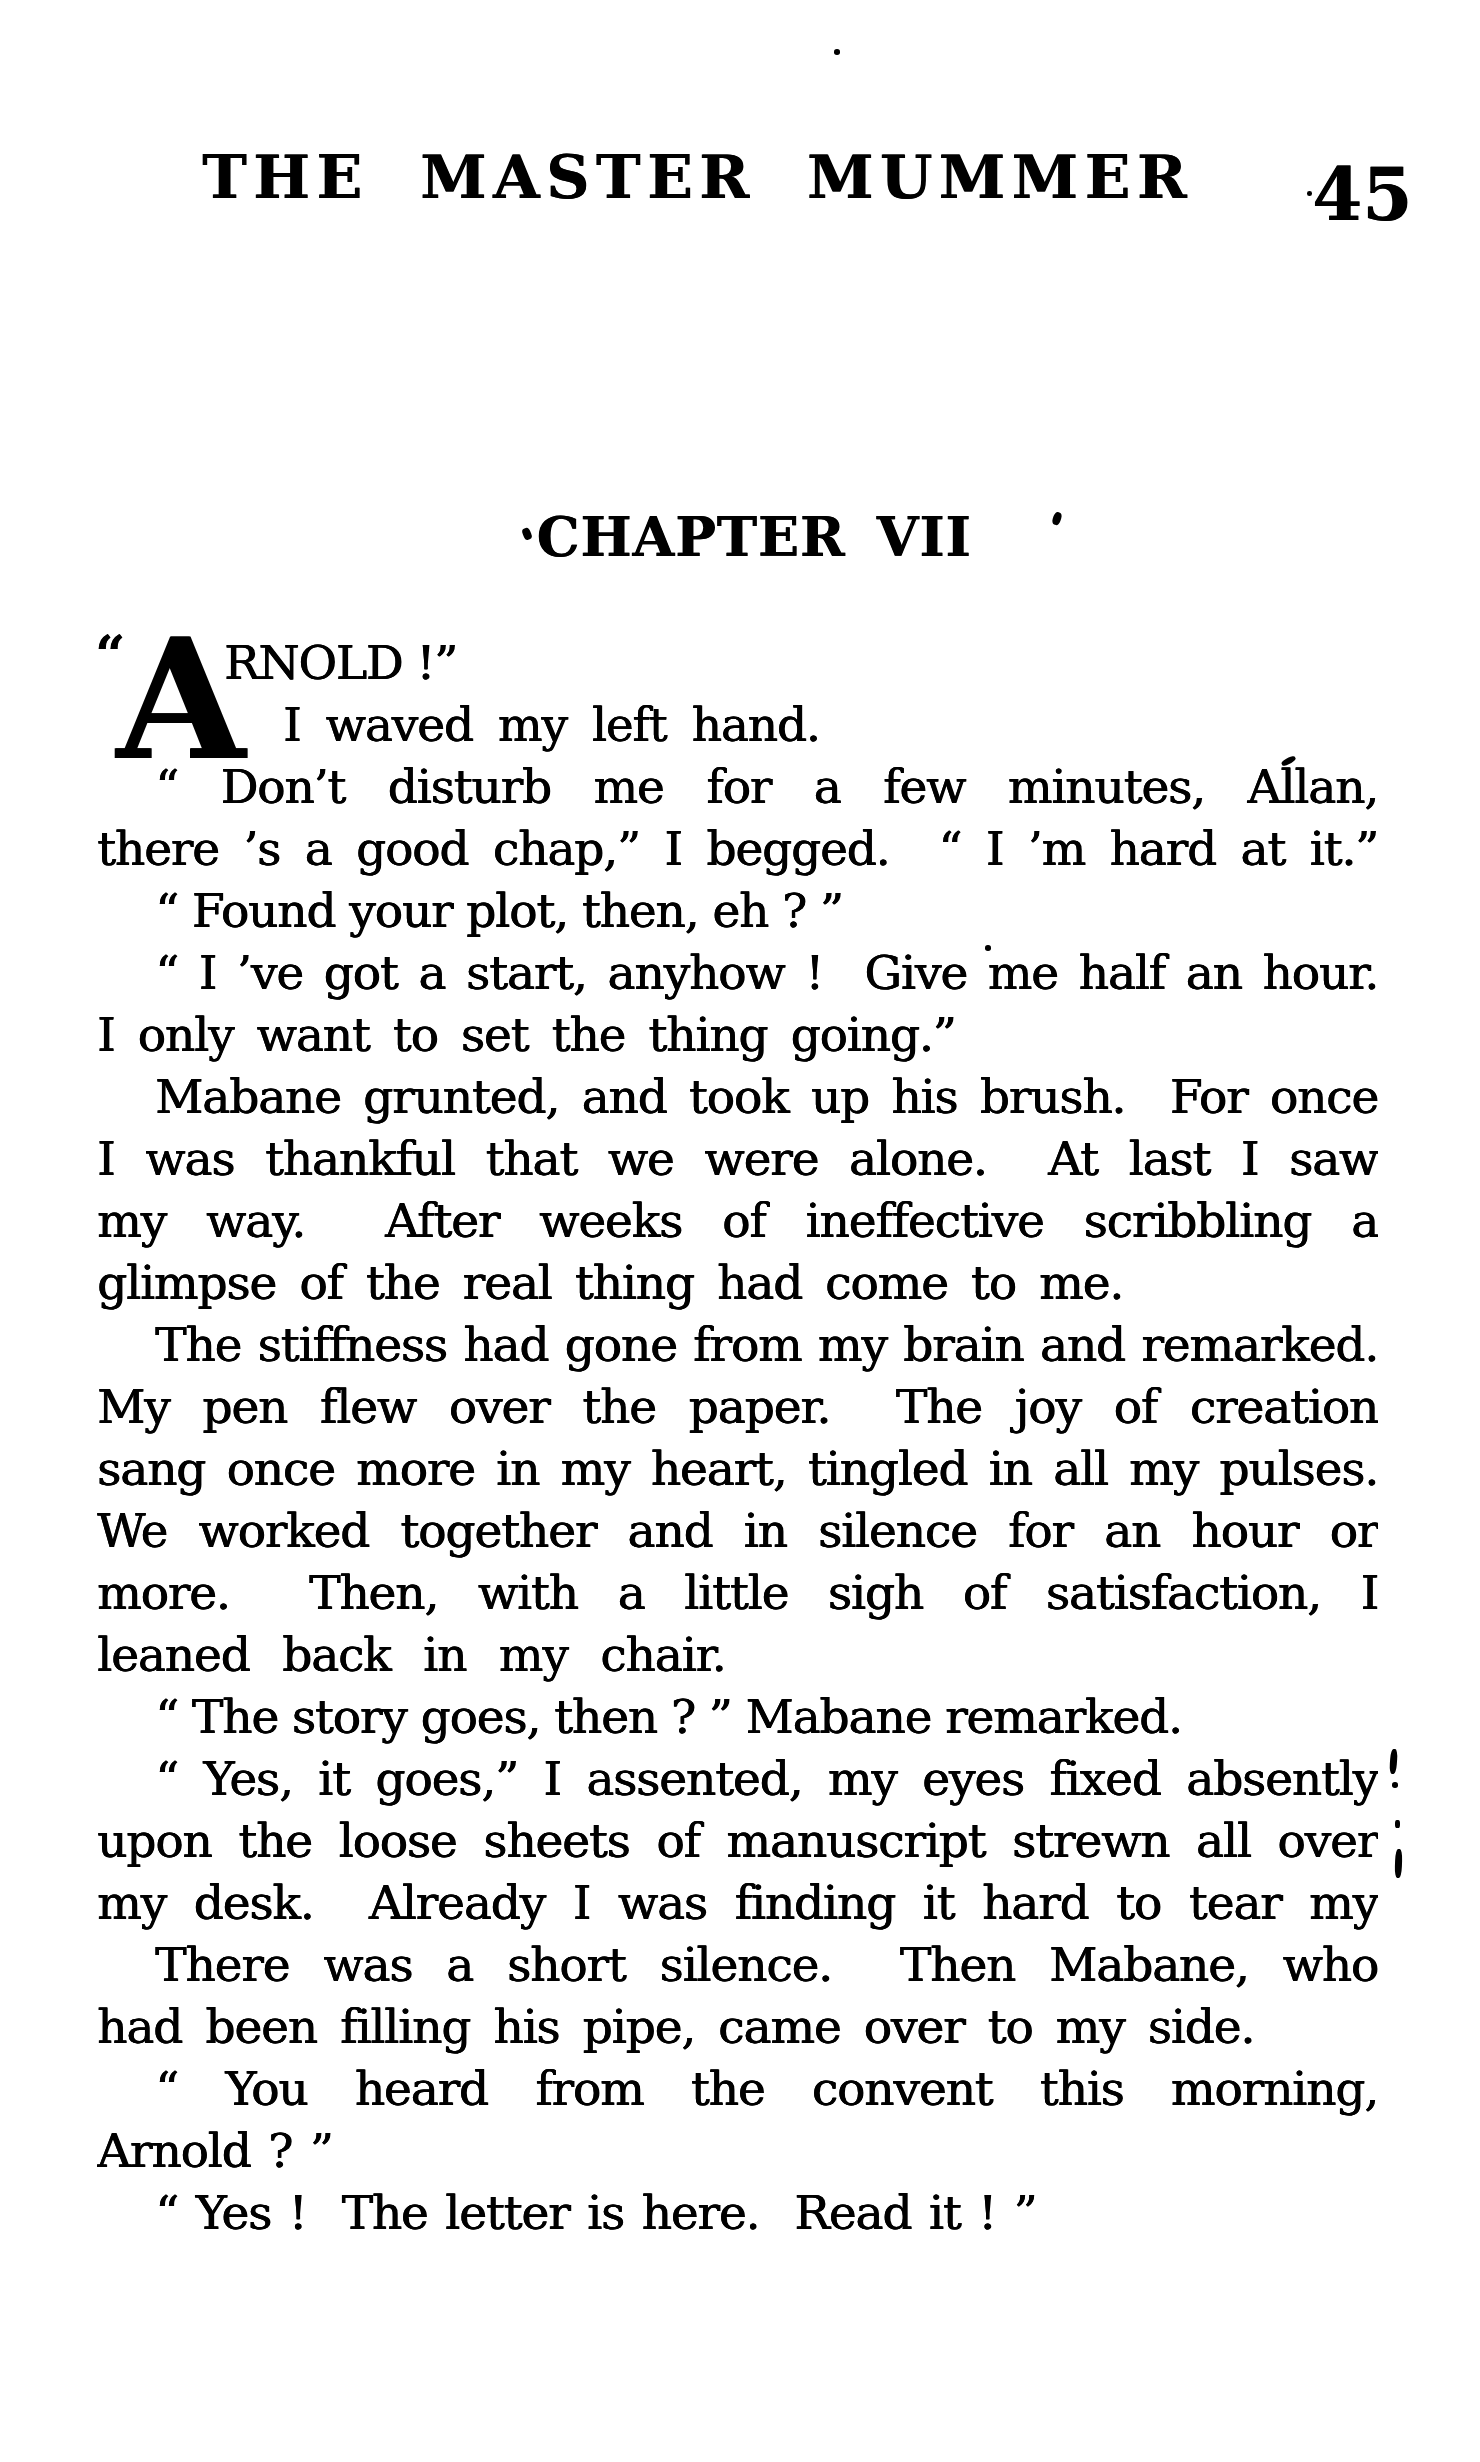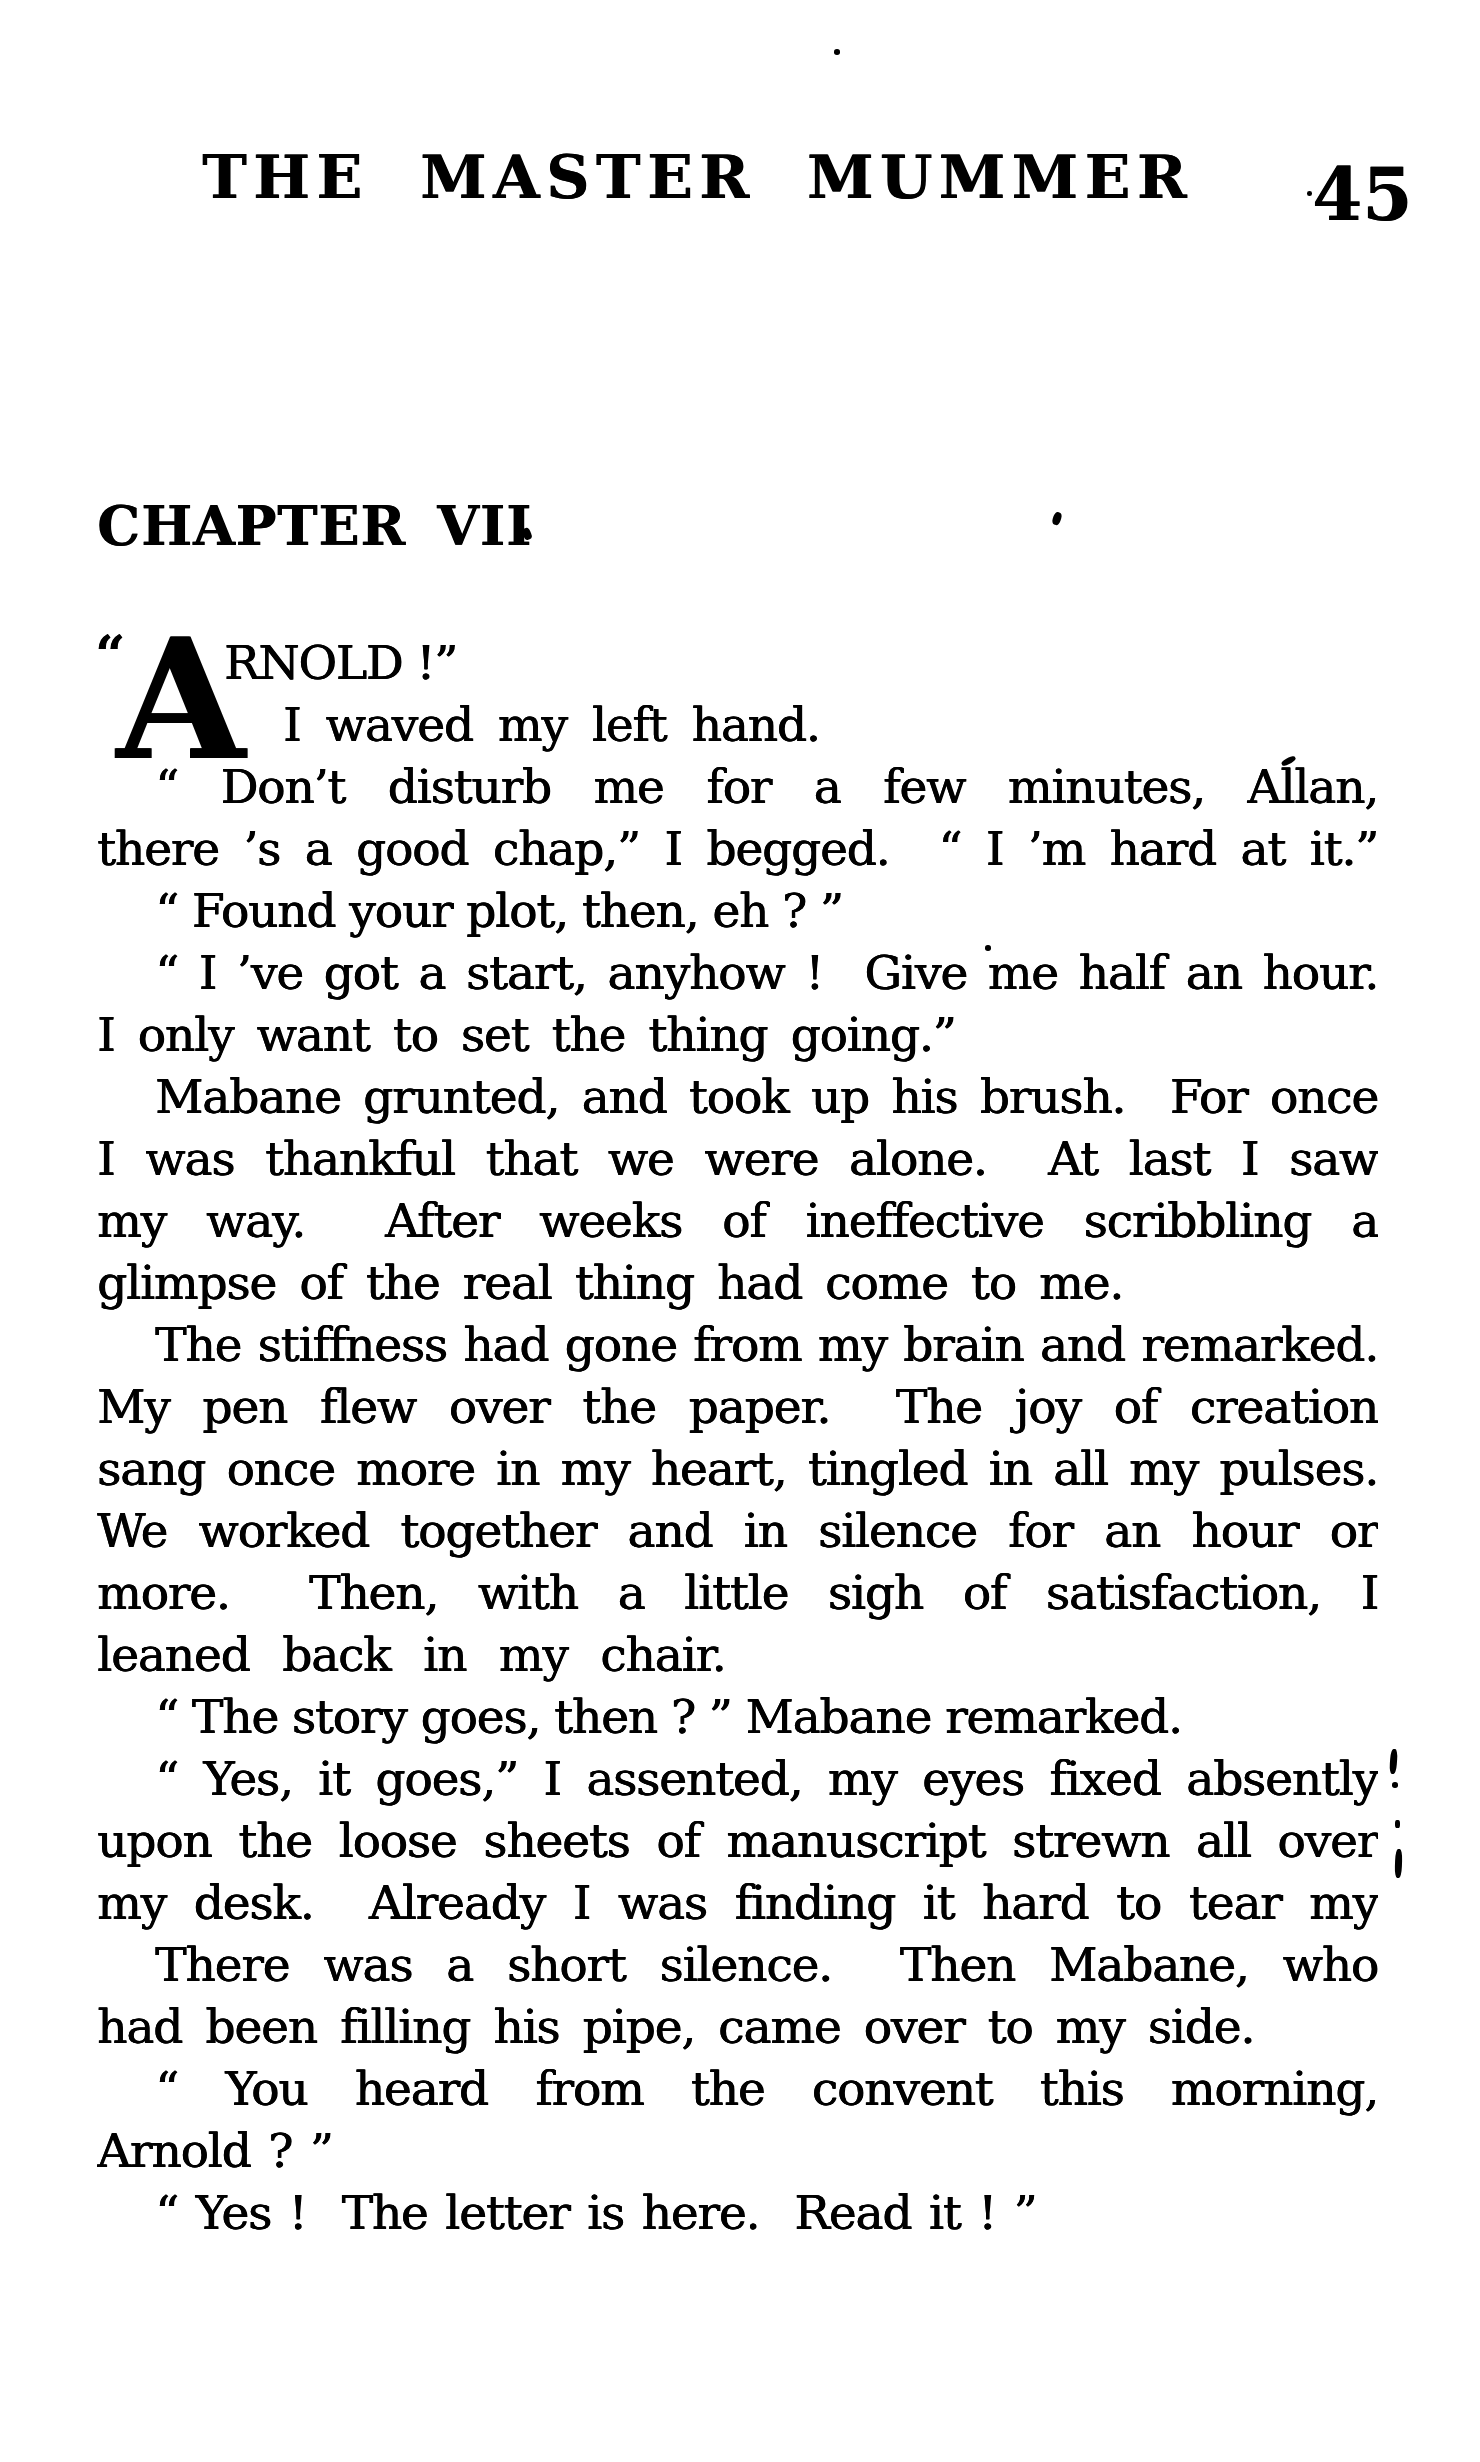--- a/index.html
+++ b/index.html
@@ -19,22 +19,22 @@
     text-shadow:0.6px 0 0 currentColor;
   }
   .page-number {
     position:absolute; left:1312px; top:164px;
     font-size:72px; line-height:62px; font-weight:bold;
     text-shadow:0.6px 0 0 currentColor;
   }
 
   
   .chapter-heading {
-    position:absolute; left:97px; top:495px; width:1314px;
-    text-align:left; font-size:54px; line-height:62px;
+    position:absolute; left:97px; top:506px; width:1314px;
+    text-align:center; font-size:54px; line-height:62px;
     font-weight:bold; letter-spacing:0.9px; word-spacing:11.2px;
     text-shadow:0.6px 0 0 currentColor;
   }
 
   
   .body-text {
     position:absolute; left:97px; top:632px; width:1281px;
     font-size:47px; line-height:62px; letter-spacing:-1.1px;
     text-shadow:0.7px 0 0 currentColor, 0 0.4px 0 currentColor;
   }

